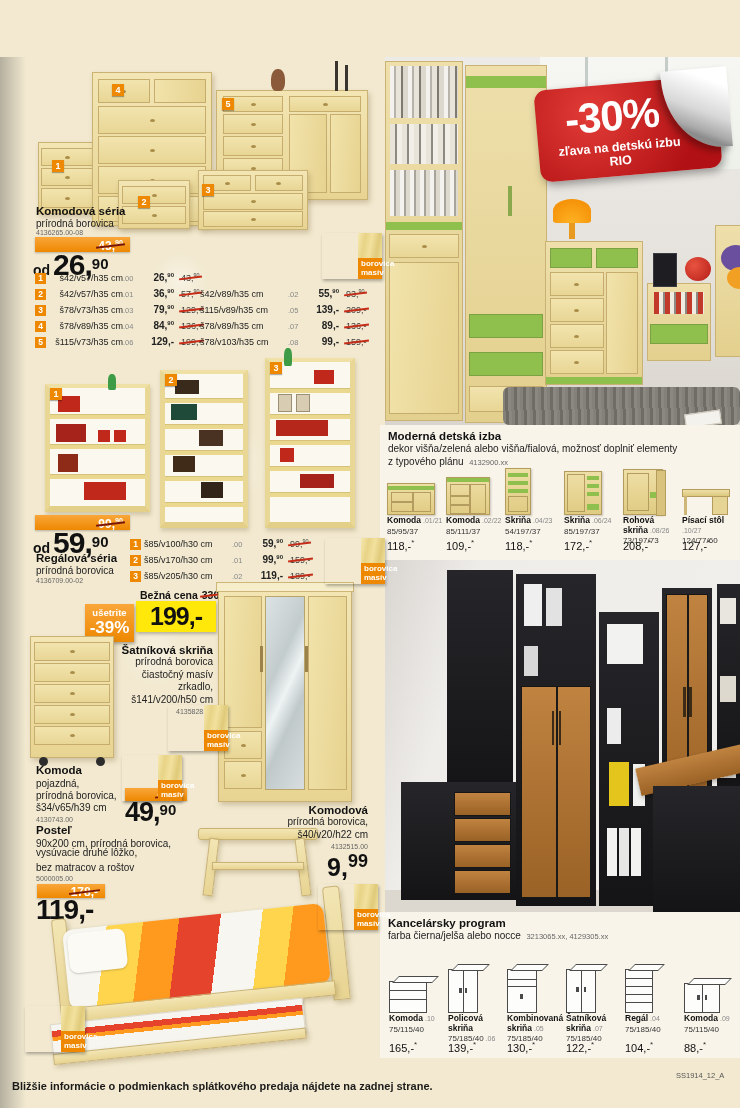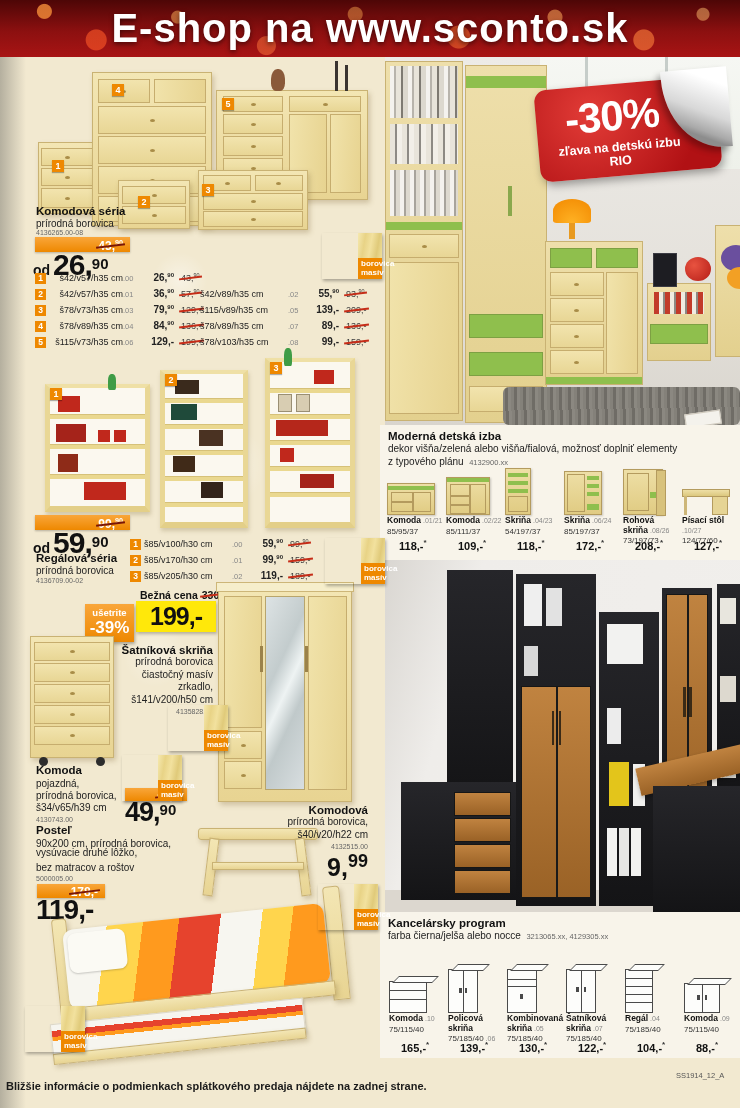--- a/index.html
+++ b/index.html
@@ -57,21 +57,21 @@
   .birch{background:linear-gradient(180deg,#eedfab,#e3d08e);border:1px solid #c9b273;}
   
   .blk{background:linear-gradient(180deg,#26262a,#141416);}
   .alder{background:linear-gradient(180deg,#c08340,#9a6226);}
   
   .cell{position:absolute;width:58px;height:84px;}
   .thumbwrap{position:absolute;left:1px;top:0;width:56px;height:45px;display:flex;align-items:flex-end;}
   .ctext{position:absolute;left:1px;top:46px;font-size:8.5px;font-weight:bold;color:#111;line-height:9.5px;}
   .pvar{font-size:7px;color:#888;font-weight:normal;}
   .pdims{font-size:8px;font-weight:normal;color:#333;margin-top:1px;}
-  .pprice{position:absolute;left:13px;font-size:11px;font-weight:bold;color:#111;}
+  .pprice{position:absolute;left:1px;font-size:11px;font-weight:normal;color:#111;}
   .star{font-size:8px;vertical-align:super;color:#333;}
   .dthumb{position:relative;background:linear-gradient(180deg,#eedfa6,#e0cb82);border:1px solid #b49b5e;box-shadow:1px 1px 2px rgba(0,0,0,.2);}
   .ga{position:absolute;background:#8fbf4d;}
   .oicon{position:relative;border:1.4px solid #4a4a4a;background:#fdfdfb;}
   .lid{position:absolute;left:2px;right:-6px;top:-6px;height:5px;background:#fdfdfb;border:1.2px solid #4a4a4a;transform:skewX(-45deg);transform-origin:bottom left;}
   .hl{position:absolute;left:0;right:0;height:1.3px;background:#4a4a4a;}
   .vl{position:absolute;top:0;bottom:0;width:1.3px;background:#4a4a4a;left:50%;}
   .knob{position:absolute;width:2.5px;height:5px;background:#4a4a4a;}
   
   .sticker{position:absolute;left:152px;top:26px;width:182px;height:92px;transform:rotate(-5deg);background:radial-gradient(circle at 30% 30%,#e23c37,#b11114 75%);border-radius:12px;box-shadow:2px 4px 8px rgba(0,0,0,.35);color:#fff;z-index:8;}
@@ -79,23 +79,20 @@
   .stick-pct{position:absolute;left:0;right:30px;top:8px;text-align:center;font-size:42px;font-weight:bold;letter-spacing:-1px;}
   .stick-l1{position:absolute;left:0;right:20px;top:56px;text-align:center;font-size:12.5px;font-weight:bold;}
   .stick-l2{position:absolute;left:0;right:20px;top:70px;text-align:center;font-size:12.5px;font-weight:bold;}
   .foot{position:absolute;font-size:11px;font-weight:bold;color:#1a1a1a;white-space:nowrap;}
 </style>
 </head>
 <body>
 
 <div class="page">
 
-  <div class="header">
-    <div class="header-title">E-shop na www.sconto.sk</div>
-  </div>
   <div class="edge-shade"></div>
   <div class="sparkle" style="left:150px;top:250px;width:60px;height:60px;opacity:.5"></div>
   <div class="sparkle" style="left:180px;top:420px;width:90px;height:90px;opacity:.45"></div>
   <div class="sparkle" style="left:120px;top:620px;width:70px;height:70px;opacity:.4"></div>
 
   <div style="position:absolute;left:20px;top:58px;width:355px;height:172px">
     <div class="pine" style="left:18px;top:84px;width:56px;height:70px">
       <div class="dr" style="top:5px;height:16px"></div>
         <div class="dr" style="top:25px;height:16px"></div>
         <div class="dr" style="top:45px;height:18px"></div>
@@ -638,16 +635,16 @@
           <div class="lid"></div>
           <div class="vl"></div>
           <div class="knob" style="left:12px;top:11px"></div>
           <div class="knob" style="right:12px;top:11px"></div>
         </div>
       </div>
     <div class="ctext"><span>Komoda</span><span class="pvar"> <span>.09</span></span><div class="pdims">75/115/40</div></div>
     <div class="pprice" style="top:72px"><span>88,-</span><span class="star">*</span></div>
   </div>
 
-  <div class="foot" style="left:6px;top:1080px">Bližšie informácie o podmienkach splátkového predaja nájdete na zadnej strane.</div>
+  <div class="foot" style="left:12px;top:1080px">Bližšie informácie o podmienkach splátkového predaja nájdete na zadnej strane.</div>
   <div style="position:absolute;left:676px;top:1071px;font-size:7.5px;color:#555">SS1914_12_A</div>
 
 </div>
 
 </body></html>

